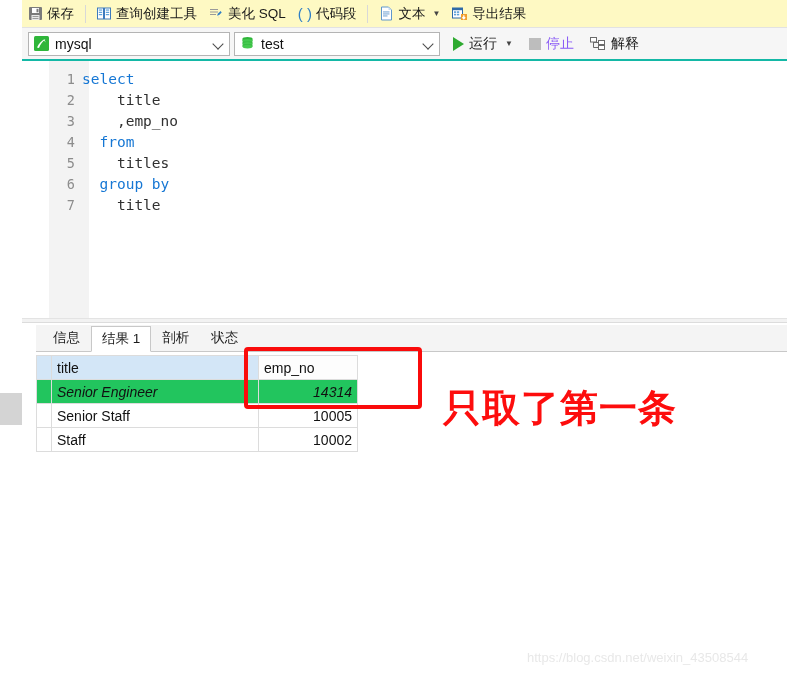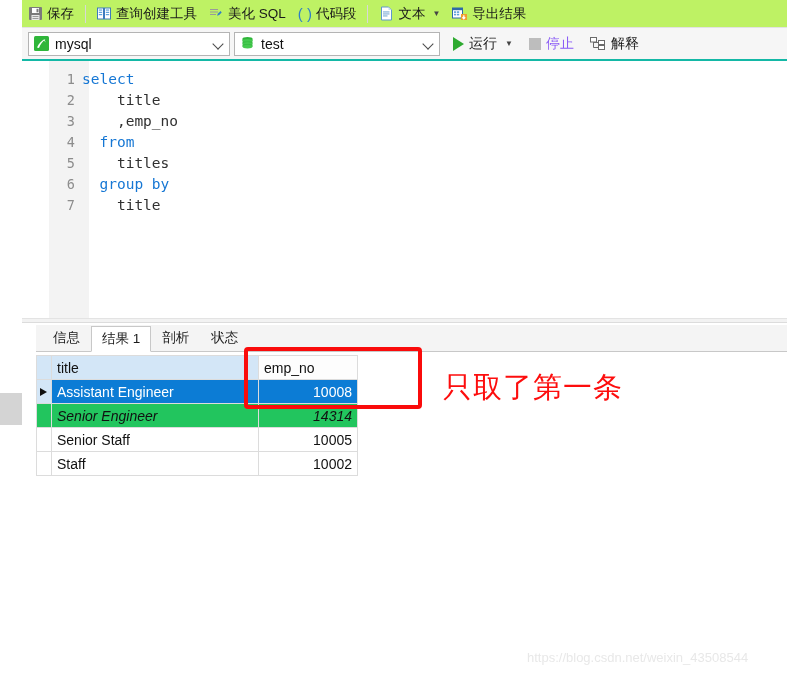--- a/index.html
+++ b/index.html
@@ -26,21 +26,21 @@
     background: #ffffff;
   }
 
   
   .toolbar {
     position: absolute;
     left: 0;
     top: 0;
     width: 765px;
     height: 28px;
-    background: #bef264;
+    background: #fef9c3;
     border-bottom: 1px solid #e2e2e2;
     display: flex;
     align-items: center;
     box-sizing: border-box;
   }
   .tb-item {
     display: flex;
     align-items: center;
     height: 24px;
     padding: 0 6px;
@@ -313,24 +313,24 @@
     width: 178px;
     height: 62px;
     border: 4px solid #fa0b0b;
     border-radius: 4px;
     box-sizing: border-box;
     pointer-events: none;
   }
   .anno-text {
     position: absolute;
     left: 443px;
-    top: 368px;
-    font-size: 29px;
+    top: 383px;
+    font-size: 38px;
     color: #fd0d0d;
-    font-weight: normal;
+    font-weight: bold;
     letter-spacing: 1px;
     white-space: nowrap;
   }
   .watermark {
     position: absolute;
     left: 505px;
     top: 650px;
     font-size: 13px;
     color: #e8e8e8;
     white-space: nowrap;
@@ -548,27 +548,20 @@
             <col class="c-emp">
         </colgroup>
         <thead>
           <tr>
             <th class="h-sel"></th>
             <th class="h-title">title</th>
             <th class="h-emp">emp_no</th>
           </tr>
         </thead>
         <tbody>
-          <tr class="sel">
-            <td class="c-selcell">
-              <span class="row-marker"></span>
-            </td>
-            <td>Assistant Engineer</td>
-            <td class="num">10008</td>
-          </tr>
           <tr class="even">
             <td class="c-selcell"></td>
             <td>Senior Engineer</td>
             <td class="num">14314</td>
           </tr>
           <tr class="odd">
             <td class="c-selcell"></td>
             <td>Senior Staff</td>
             <td class="num">10005</td>
           </tr>

